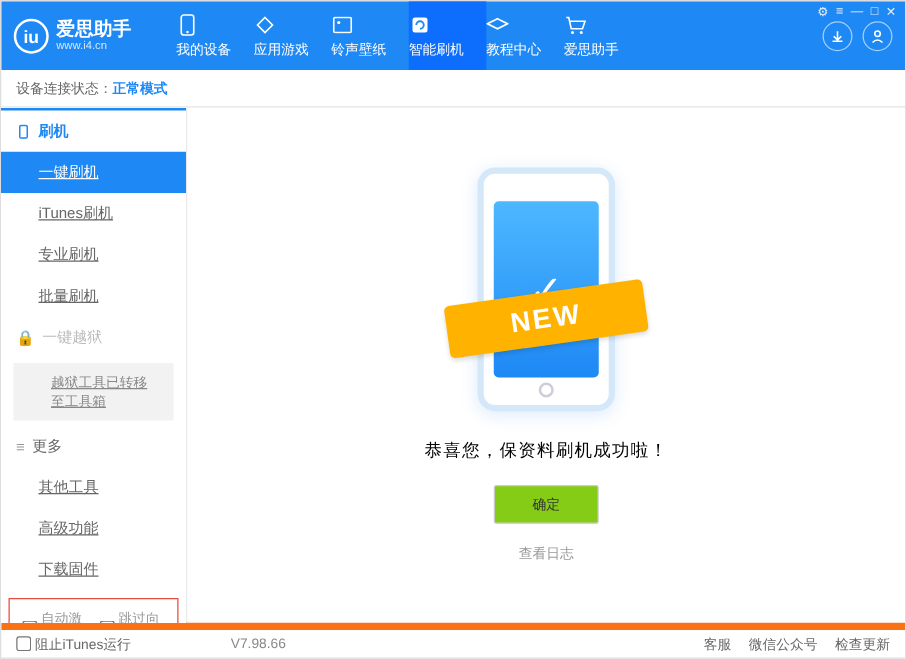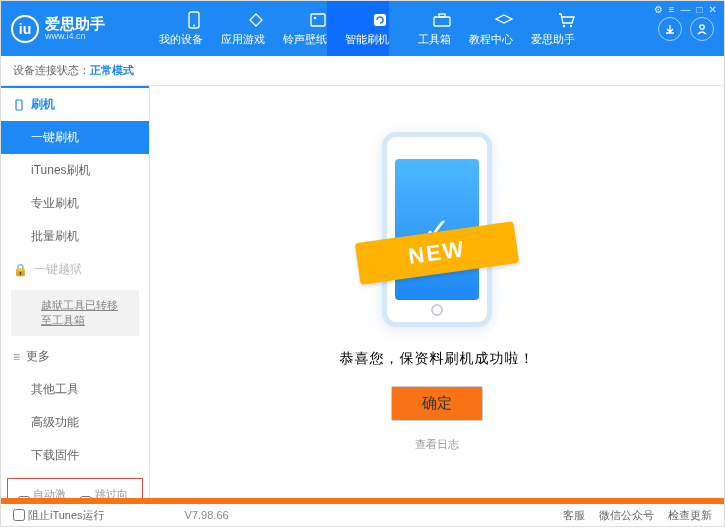--- a/index.html
+++ b/index.html
@@ -3,48 +3,48 @@
 <meta charset="utf-8">
 <style>
 * { margin: 0; padding: 0; box-sizing: border-box; font-family: "Microsoft YaHei", Arial, sans-serif; }
 body { width: 725px; height: 527px; overflow: hidden; background: #fff; border: 1px solid #ddd; }
 .header { height: 55px; background: #1e88f5; display: flex; align-items: center; padding: 0 10px; color: #fff; }
 .logo-area { display: flex; align-items: center; width: 130px; }
 .logo-circle { width: 28px; height: 28px; border: 2px solid #fff; border-radius: 50%; display: flex; align-items: center; justify-content: center; font-weight: bold; font-size: 14px; margin-right: 6px; }
 .logo-text { font-size: 15px; font-weight: bold; line-height: 1; }
 .logo-sub { font-size: 9px; opacity: 0.8; }
 .nav-items { display: flex; height: 100%; }
-.nav-item { width: 62px; height: 100%; display: flex; flex-direction: column; align-items: flex-end; justify-content: center; cursor: pointer; font-size: 11px; gap: 3px; }
+.nav-item { width: 62px; height: 100%; display: flex; flex-direction: column; align-items: flex-start; justify-content: center; cursor: pointer; font-size: 11px; gap: 3px; }
 .nav-item.active { background: #0d6efd; }
 .nav-icon { width: 18px; height: 18px; display: flex; align-items: center; justify-content: center; }
 .header-right { margin-left: auto; display: flex; align-items: center; gap: 8px; }
 .win-controls { position: absolute; top: 4px; right: 8px; display: flex; gap: 6px; font-size: 10px; color: #fff; }
 .win-btn { cursor: pointer; opacity: 0.85; }
 .circ-btn { width: 24px; height: 24px; border: 1.5px solid rgba(255,255,255,0.6); border-radius: 50%; display: flex; align-items: center; justify-content: center; cursor: pointer; }
 .status-bar { height: 30px; border-bottom: 1px solid #e5e5e5; display: flex; align-items: center; padding: 0 12px; font-size: 11px; color: #666; }
 .status-mode { color: #1e88f5; font-weight: bold; }
 .body-area { display: flex; height: calc(100% - 55px - 30px - 28px); }
 .sidebar { width: 149px; border-right: 1px solid #e5e5e5; background: #fff; display: flex; flex-direction: column; font-size: 12px; color: #555; overflow-y: auto; }
 .side-group-header { padding: 8px 12px; display: flex; align-items: center; gap: 6px; color: #666; font-size: 12px; }
 .side-group-header.top { border-top: 2px solid #1e88f5; color: #1e88f5; font-weight: bold; }
-.side-item { padding: 8px 12px 8px 30px; cursor: pointer; color: #666; }
+.side-item { padding: 8px 12px 8px 30px; cursor: pointer; color: #666; text-decoration: underline; }
 .side-item.active { background: #1e88f5; color: #fff; }
 .side-note { padding: 8px 12px 8px 30px; background: #f2f2f2; color: #888; font-size: 11px; margin: 4px 10px; text-decoration: underline; }
 .side-bottom-check { border: 1.5px solid #e74c3c; padding: 8px 10px; margin: 6px; display: flex; gap: 10px; font-size: 11px; color: #999; }
 .chk { display: flex; align-items: center; gap: 3px; }
 .chk input { width: 12px; height: 12px; }
 .main { flex: 1; display: flex; flex-direction: column; align-items: center; justify-content: center; background: #fff; }
 .phone-illus { width: 130px; height: 200px; position: relative; margin-bottom: 18px; }
 .phone-body { width: 110px; height: 195px; background: #fff; border-radius: 14px; border: 5px solid #d5e8f9; position: absolute; left: 10px; box-shadow: 0 3px 14px rgba(30,120,230,0.15); }
 .phone-screen { position: absolute; top: 22px; left: 8px; right: 8px; bottom: 22px; background: linear-gradient(#4db8ff,#1e88f5); border-radius: 4px; display: flex; align-items: center; justify-content: center; color: #fff; font-size: 32px; }
 .phone-home { position: absolute; bottom: 6px; left: 50%; transform: translateX(-50%); width: 12px; height: 12px; border: 2px solid #ccd; border-radius: 50%; }
 .ribbon { position: absolute; top: 100px; left: -15px; right: -15px; height: 42px; background: #ffb300; transform: rotate(-8deg); display: flex; align-items: center; justify-content: center; color: #fff; font-weight: 900; font-size: 22px; letter-spacing: 2px; border-radius: 4px; box-shadow: 0 2px 4px rgba(0,0,0,0.15); z-index: 2; }
 .ribbon::before, .ribbon::after { content: ""; position: absolute; width: 0; height: 0; border: 10px solid transparent; }
 .success-msg { font-size: 14px; color: #000000; margin-bottom: 18px; letter-spacing: 1px; }
-.ok-btn { padding: 7px 30px; border: 1px solid #ccc; background: #f97316; font-size: 15px; cursor: pointer; border-radius: 2px; color: #333; }
+.ok-btn { padding: 7px 30px; border: 1px solid #ccc; background: #84cc16; font-size: 11px; cursor: pointer; border-radius: 2px; color: #333; }
 .log-link { margin-top: 16px; font-size: 11px; color: #999; cursor: pointer; }
 .footer { height: 28px; border-top: 6px solid #f97316; display: flex; align-items: center; padding: 0 12px; font-size: 11px; color: #666; }
 .footer-right { margin-left: auto; display: flex; gap: 14px; }
 .footer-link { cursor: pointer; }
 .ver { color: #888; margin-left: 80px; }
 .lock-icon { color: #ccc; }
 svg { display: block; }
 </style>
 </head>
 <body>
@@ -93,29 +93,20 @@
       <span>铃声壁纸</span>
     </div>
     <div class="nav-item active">
       <span class="nav-icon">
           <svg width="16" height="16" viewBox="0 0 16 16">
             <rect x="2" y="2" width="12" height="12" rx="2" fill="#fff"></rect>
             <path d="M5 8 A3 3 0 1 1 8 11" fill="none" stroke="#1e88f5" stroke-width="1.5"></path>
           </svg>
         </span>
       <span>智能刷机</span>
-    </div>
-    <div class="nav-item">
-      <span class="nav-icon">
-          <svg width="18" height="14" viewBox="0 0 18 14">
-            <rect x="1" y="4" width="16" height="9" rx="1" fill="none" stroke="#fff" stroke-width="1.3"></rect>
-            <rect x="6" y="1" width="6" height="3" fill="none" stroke="#fff" stroke-width="1.3"></rect>
-          </svg>
-        </span>
-      <span>工具箱</span>
     </div>
     <div class="nav-item">
       <span class="nav-icon">
           <svg width="18" height="14" viewBox="0 0 18 14">
             <path d="M9 2 L17 6 L9 10 L1 6 Z" fill="none" stroke="#fff" stroke-width="1.3"></path>
           </svg>
         </span>
       <span>教程中心</span>
     </div>
     <div class="nav-item">

